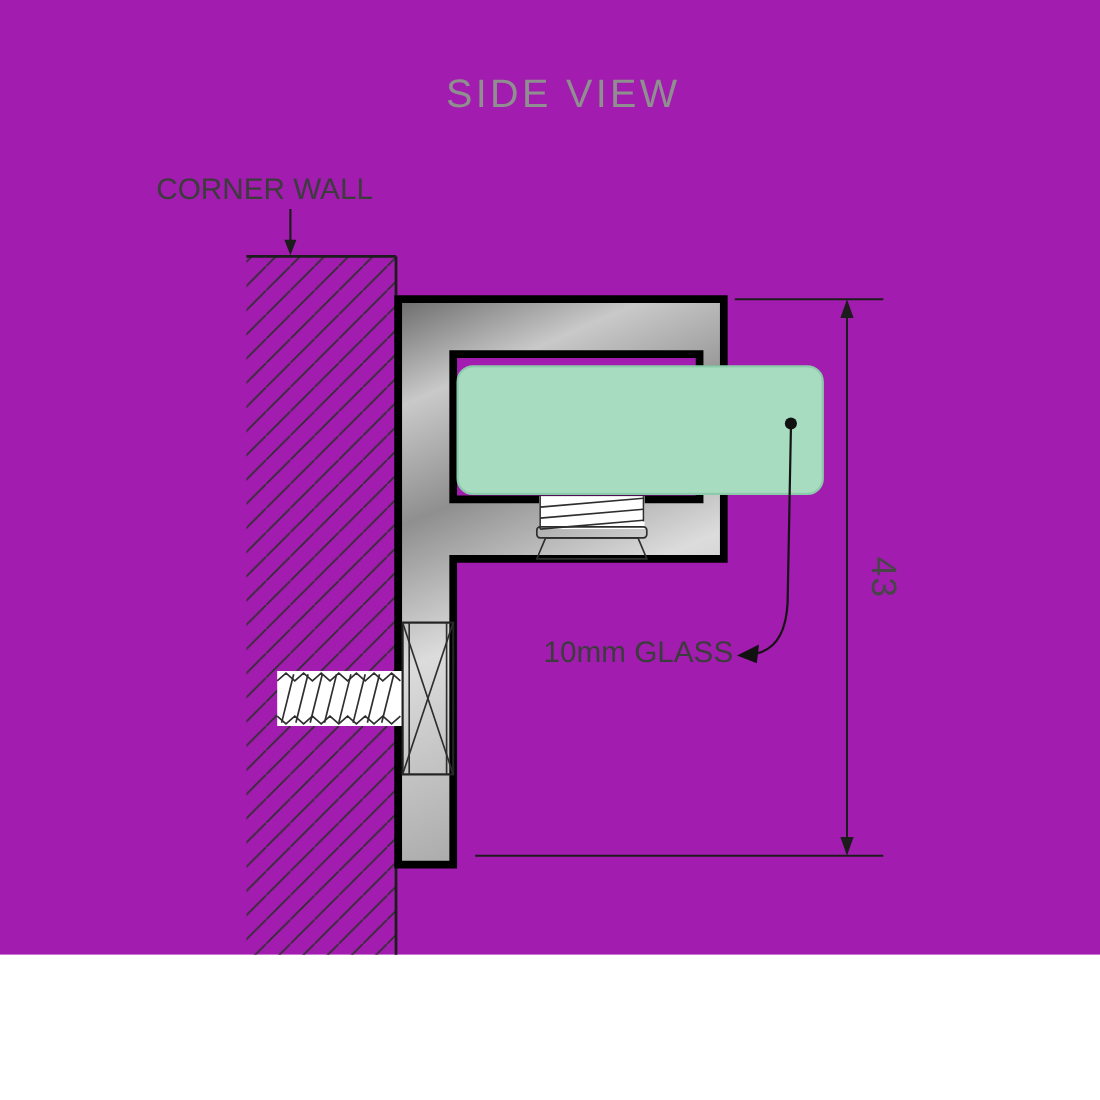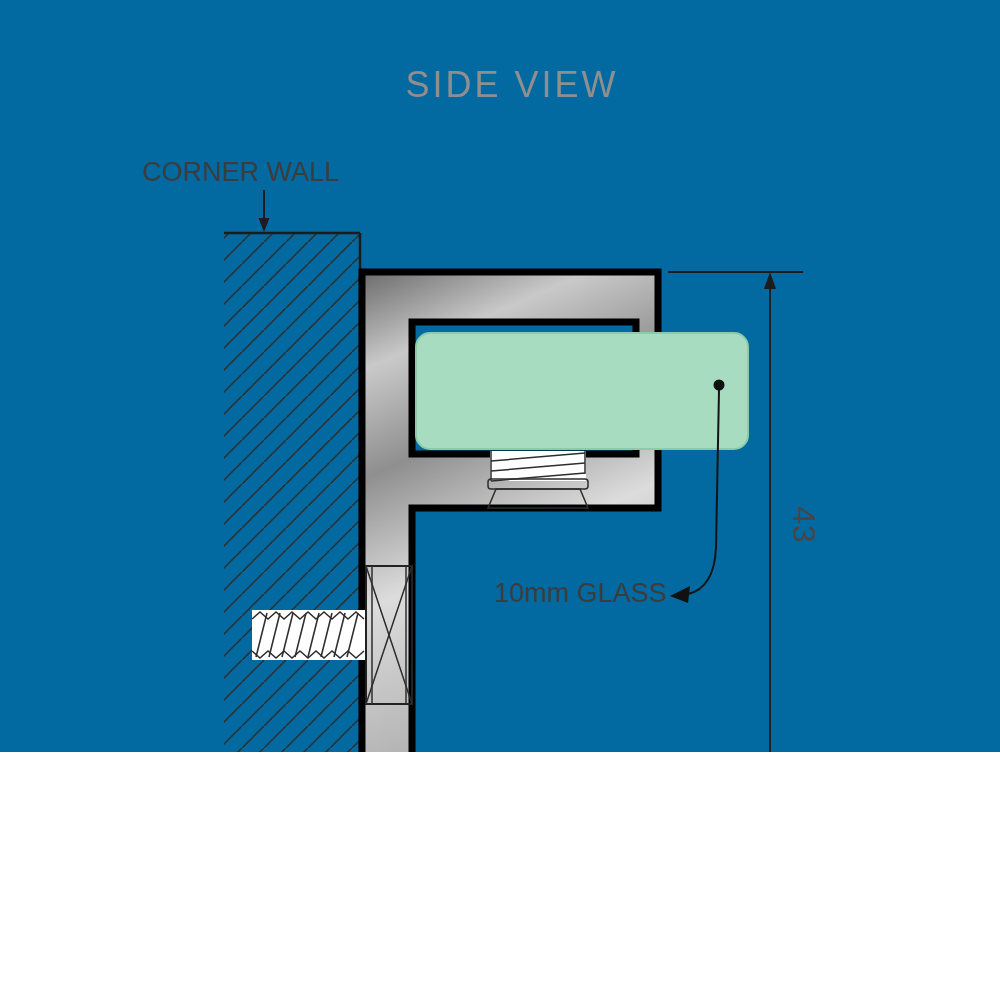--- a/index.html
+++ b/index.html
@@ -3,22 +3,22 @@
 <meta charset="utf-8">
 <style>
   html, body {
     margin: 0;
     padding: 0;
     background: #ffffff;
   }
   .stage {
     position: relative;
     width: 1000px;
-    height: 752px;
-    background: #0369a1;
+    height: 868px;
+    background: #a21caf;
     font-family: "Liberation Sans", sans-serif;
   }
   svg { display: block; }
   .title-text {
     font-family: "Liberation Sans", sans-serif;
     font-size: 36px;
     letter-spacing: 3px;
     fill: #8f8f8f;
   }
   .label-text {

